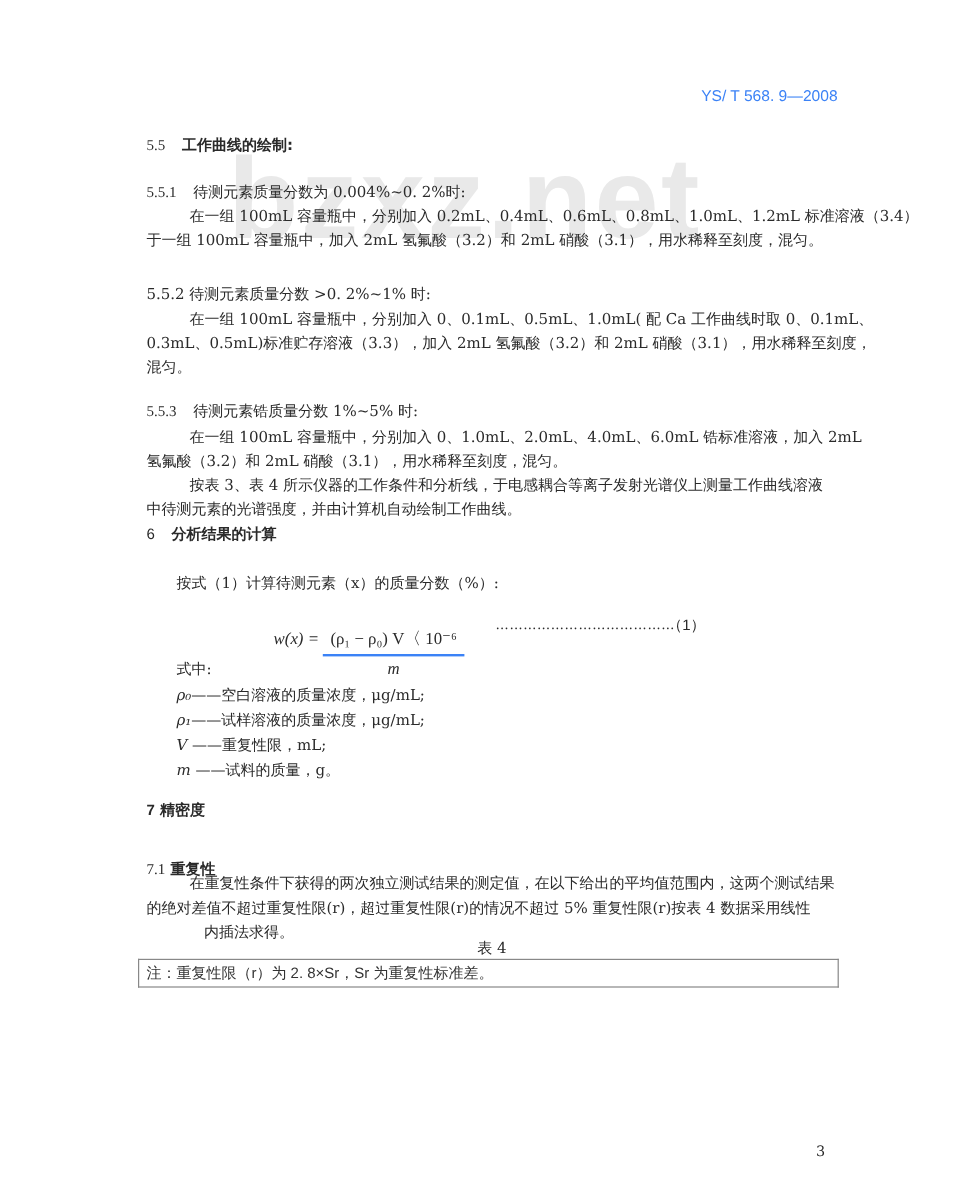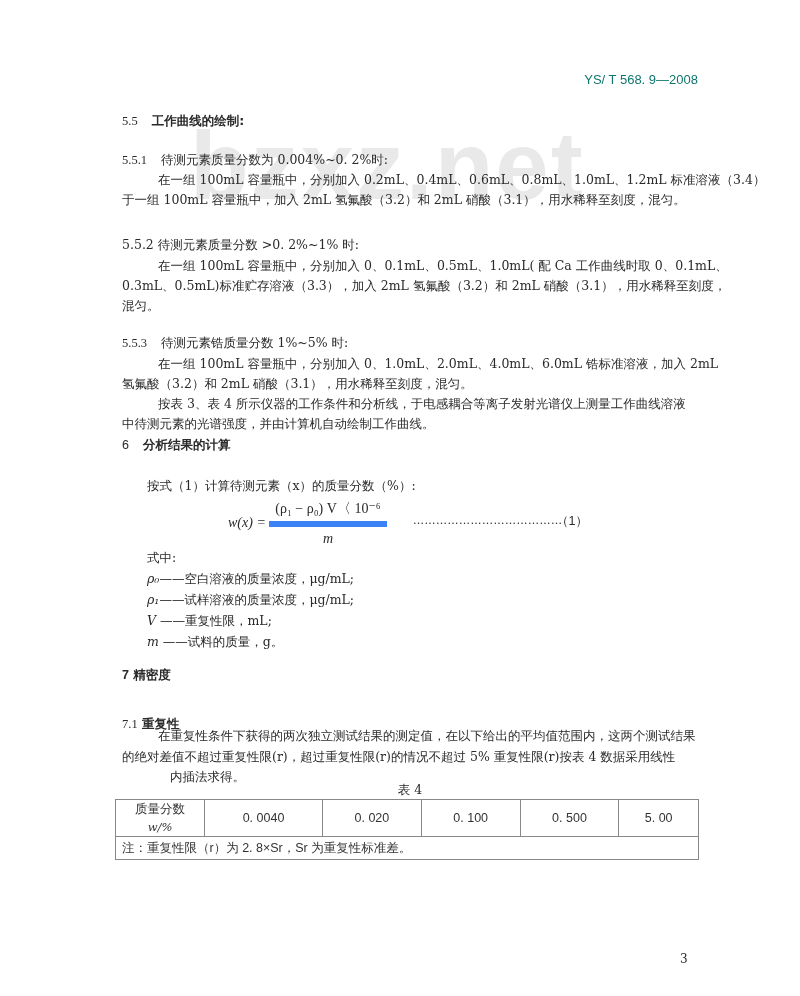--- a/index.html
+++ b/index.html
@@ -3,32 +3,32 @@
 <meta charset="utf-8">
 <style>
   html, body { margin: 0; padding: 0; background: #ffffff; }
   body {
     width: 800px; height: 996px; position: relative; overflow: hidden;
     font-family: "DejaVu Serif", "Liberation Serif", serif;
     color: #2a2a2a; font-size: 12.5px;
   }
   .abs { position: absolute; }
   .header { top: 72px; left: 520px; width: 178px; text-align: right;
-    font-family: "Liberation Sans", "DejaVu Sans", sans-serif; font-size: 13px; color: #0f766e; }
+    font-family: "Liberation Sans", "DejaVu Sans", sans-serif; font-size: 13px; color: #3b82f6; }
   .watermark { top: 118px; left: 190px; font-family: "Liberation Sans", "DejaVu Sans", sans-serif;
     font-size: 96px; font-weight: bold; color: #e9e9e9; letter-spacing: 2px; z-index: 0; line-height: 1; }
   .content { z-index: 1; }
   .h2 { font-weight: bold; font-family: "DejaVu Sans", "Liberation Sans", sans-serif; }
   .num { font-family: "Liberation Serif", serif; margin-right: 14px; font-weight: normal; }
   .line { position: absolute; left: 122px; white-space: nowrap; font-size: 12.5px; }
   .indent { left: 158px; }
   .sans { font-family: "Liberation Sans", "DejaVu Sans", sans-serif; }
   .formula { font-family: "Liberation Serif", "DejaVu Serif", serif; font-size: 14px; }
   .frac { display: inline-block; vertical-align: middle; text-align: center; }
-  .frac .top { display: block; border-bottom: 6px solid #3b82f6; padding: 0 6px 3px 6px; }
+  .frac .top { display: block; border-bottom: 2px solid #3b82f6; padding: 0 6px 3px 6px; margin-top: 24px; }
   .frac .bot { display: block; padding-top: 4px; font-style: italic; }
   table.t4 { position: absolute; left: 115px; top: 799px; width: 584px; border-collapse: collapse;
     font-family: "Liberation Sans", "DejaVu Sans", sans-serif; font-size: 12.5px; color: #333; }
   table.t4 td { border: 1px solid #888; text-align: center; height: 36px; padding: 0; }
   table.t4 td.hdr { font-family: "DejaVu Serif", serif; line-height: 18px; width: 88px; }
   table.t4 td.note { text-align: left; padding-left: 6px; height: 22px; }
   .it { font-style: italic; }
 </style>
 </head>
 <body>
@@ -99,31 +99,20 @@
     <span style="font-weight:normal; font-family:'Liberation Serif',serif;">7.1</span> <span>重复性</span>
   </div>
   <div class="line indent" style="top:728px;">在重复性条件下获得的两次独立测试结果的测定值，在以下给出的平均值范围内，这两个测试结果</div>
   <div class="line" style="top:749px;">的绝对差值不超过重复性限(r)，超过重复性限(r)的情况不超过 5%  重复性限(r)按表 4 数据采用线性</div>
   <div class="line" style="top:769px;margin-left:48px;">内插法求得。</div>
 
   <div class="abs" style="top:782px; left:390px; width:40px; text-align:center;">表 4</div>
 
   <table class="t4">
     <tbody>
-        <tr>
-      <td class="hdr">
-        <div>质量分数</div>
-        <div class="it" style="font-size:11.5px;">w/%</div>
-      </td>
-      <td>0. 0040</td>
-      <td>0. 020</td>
-      <td>0. 100</td>
-      <td>0. 500</td>
-      <td>5. 00</td>
-    </tr>
     <tr>
       <td class="note" colspan="6">注：重复性限（r）为 2. 8×Sr，Sr 为重复性标准差。</td>
     </tr>
   </tbody>
     </table>
 
   <div class="abs" style="top:952px; left:680px; font-size:12px;">3</div>
 </div>
 
 </body></html>

